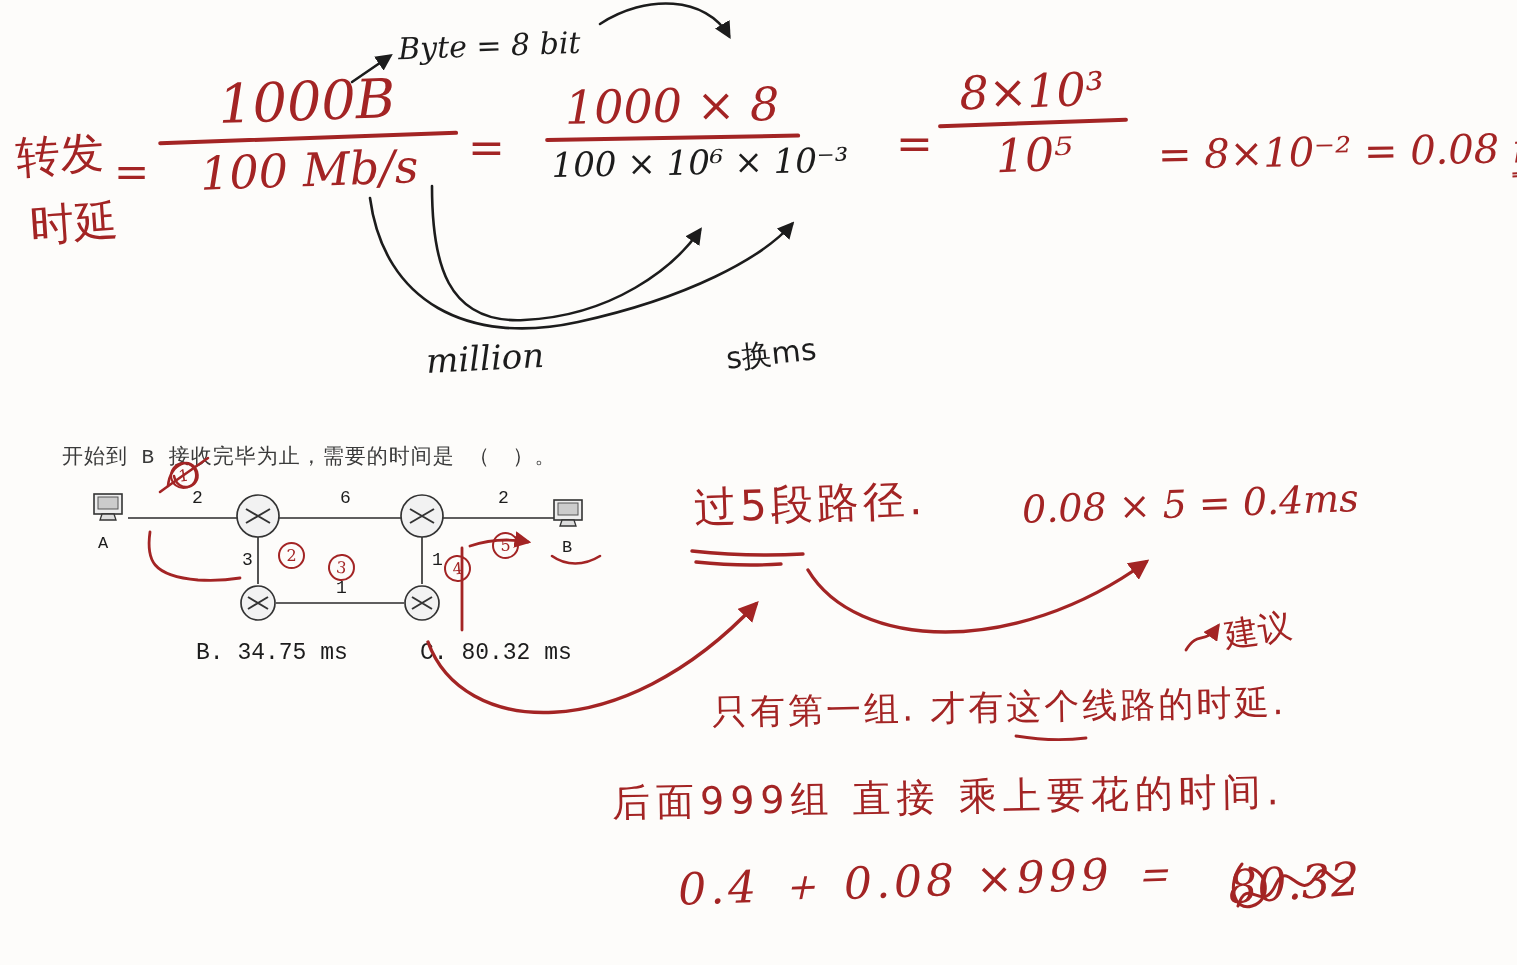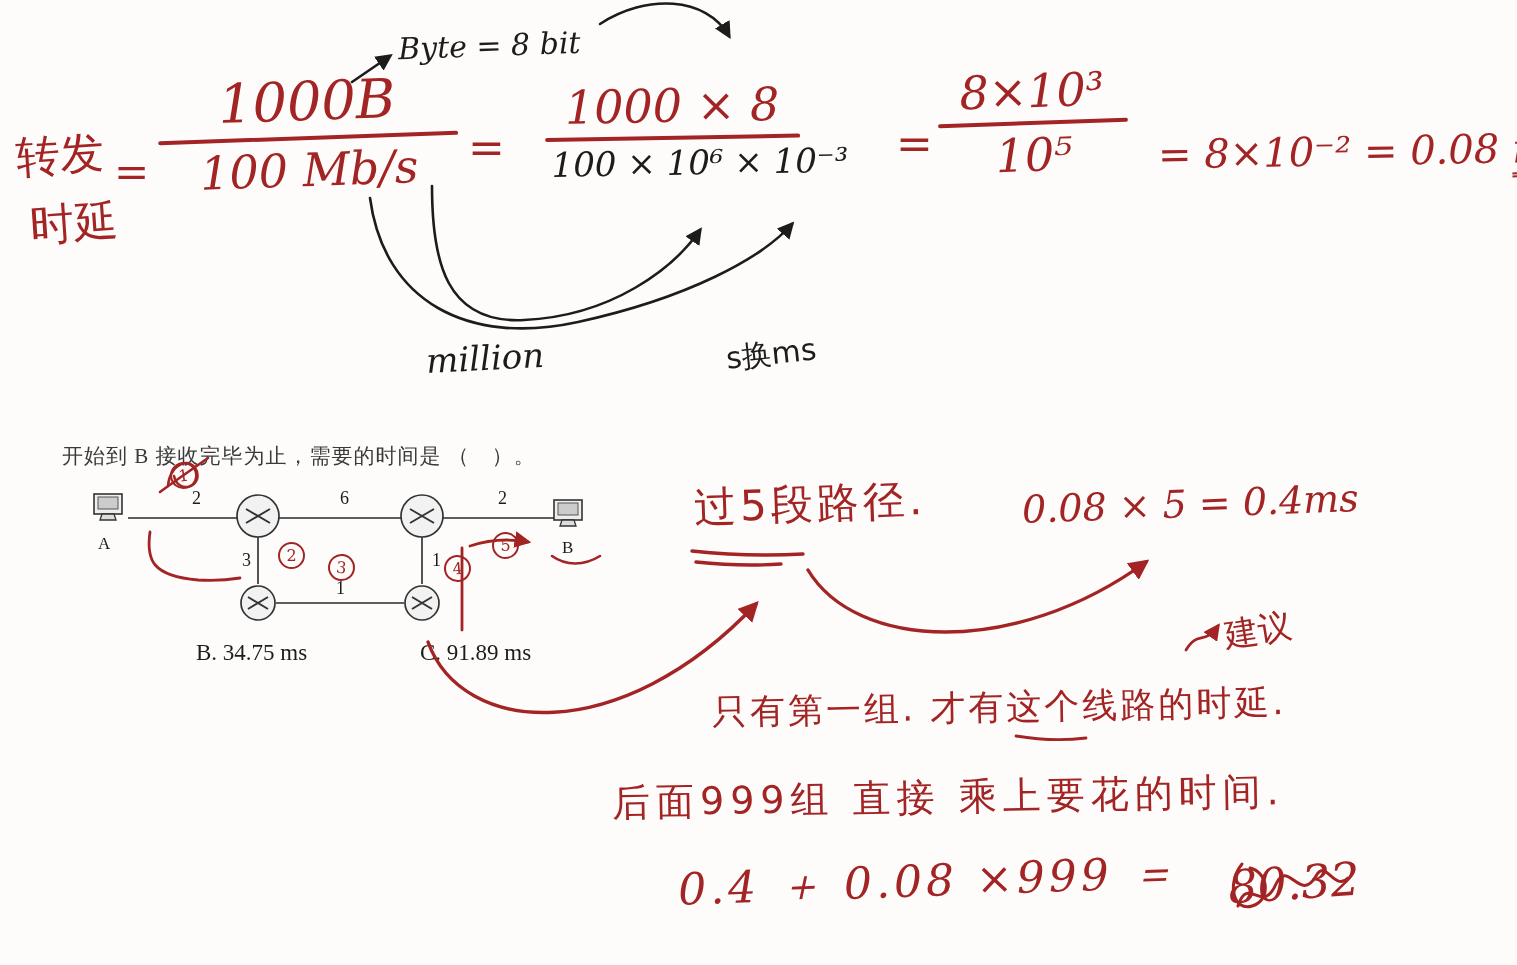--- a/index.html
+++ b/index.html
@@ -5,21 +5,21 @@
   * { margin:0; padding:0; box-sizing:border-box; }
   html,body { width:1517px; height:965px; }
   body { background:#fdfcfa; font-family:"DejaVu Serif", serif; overflow:hidden; }
   .canvas { position:relative; width:1517px; height:965px; background:#fdfcfa; }
   .abs { position:absolute; white-space:nowrap; z-index:2; }
   .red { color:#a32424; }
   .black { color:#1c1c1c; }
   .gray { color:#3a3a3a; }
   .hw  { font-family:"DejaVu Serif", serif; font-style:italic; }
   .cn  { font-family:"DejaVu Sans", sans-serif; }
-  .print { font-family:Liberation Serif, serif; }
+  .print { font-family:Liberation Mono, monospace; }
 
   .frac { position:absolute; text-align:center; z-index:2; }
   .frac .num { display:block; }
   .frac .bar { display:block; height:4px; background:#a32424; border-radius:3px; margin:3px 0; }
   .frac .den { display:block; }
 
   #frac1 { left:158px; top:70px; width:300px; transform:rotate(-2deg); }
   #frac1 .num { font-size:54px; }
   #frac1 .den { font-size:46px; }
 
@@ -181,21 +181,21 @@
   <div class="abs black print" style="left:432px; top:550px; font-size:18px;">1</div>
   <div class="abs black print" style="left:336px; top:578px; font-size:18px;">1</div>
 
   <div class="circ" style="left:170px; top:462px; transform:rotate(-8deg);">1</div>
   <div class="circ" style="left:278px; top:542px;">2</div>
   <div class="circ" style="left:328px; top:554px; transform:rotate(6deg);">3</div>
   <div class="circ" style="left:444px; top:555px; transform:rotate(-5deg);">4</div>
   <div class="circ" style="left:492px; top:532px;">5</div>
 
   <div class="abs black print" style="left:196px; top:640px; font-size:23px;">B.  34.75  ms</div>
-  <div class="abs black print" style="left:420px; top:640px; font-size:23px;">C.  91.89  ms</div>
+  <div class="abs black print" style="left:420px; top:640px; font-size:23px;">C.  80.32  ms</div>
 
   <div class="abs red cn" style="left:694px; top:476px; font-size:42px; transform:rotate(-2deg); letter-spacing:4px;">过5段路径.</div>
   <div class="abs red hw" style="left:1022px; top:482px; font-size:38px; transform:rotate(-2deg);">0.08 × 5 = 0.4ms</div>
   <div class="abs red cn" style="left:1224px; top:608px; font-size:34px; transform:rotate(-9deg);">建议</div>
   <div class="abs red cn" style="left:712px; top:684px; font-size:35px; transform:rotate(-1deg); letter-spacing:3px;">只有第一组. 才有这个线路的时延.</div>
   <div class="abs red cn" style="left:612px; top:772px; font-size:38px; transform:rotate(-1deg); letter-spacing:6px;">后面999组 直接 乘上要花的时间.</div>
   <div class="abs red hw" style="left:678px; top:852px; font-size:44px; transform:rotate(-2deg); letter-spacing:4px;">0.4 ＋ 0.08 ×999 ＝</div>
   <div class="abs red hw" style="left:1228px; top:856px; font-size:46px; transform:rotate(-4deg);">80.32</div>
 
 </div>

